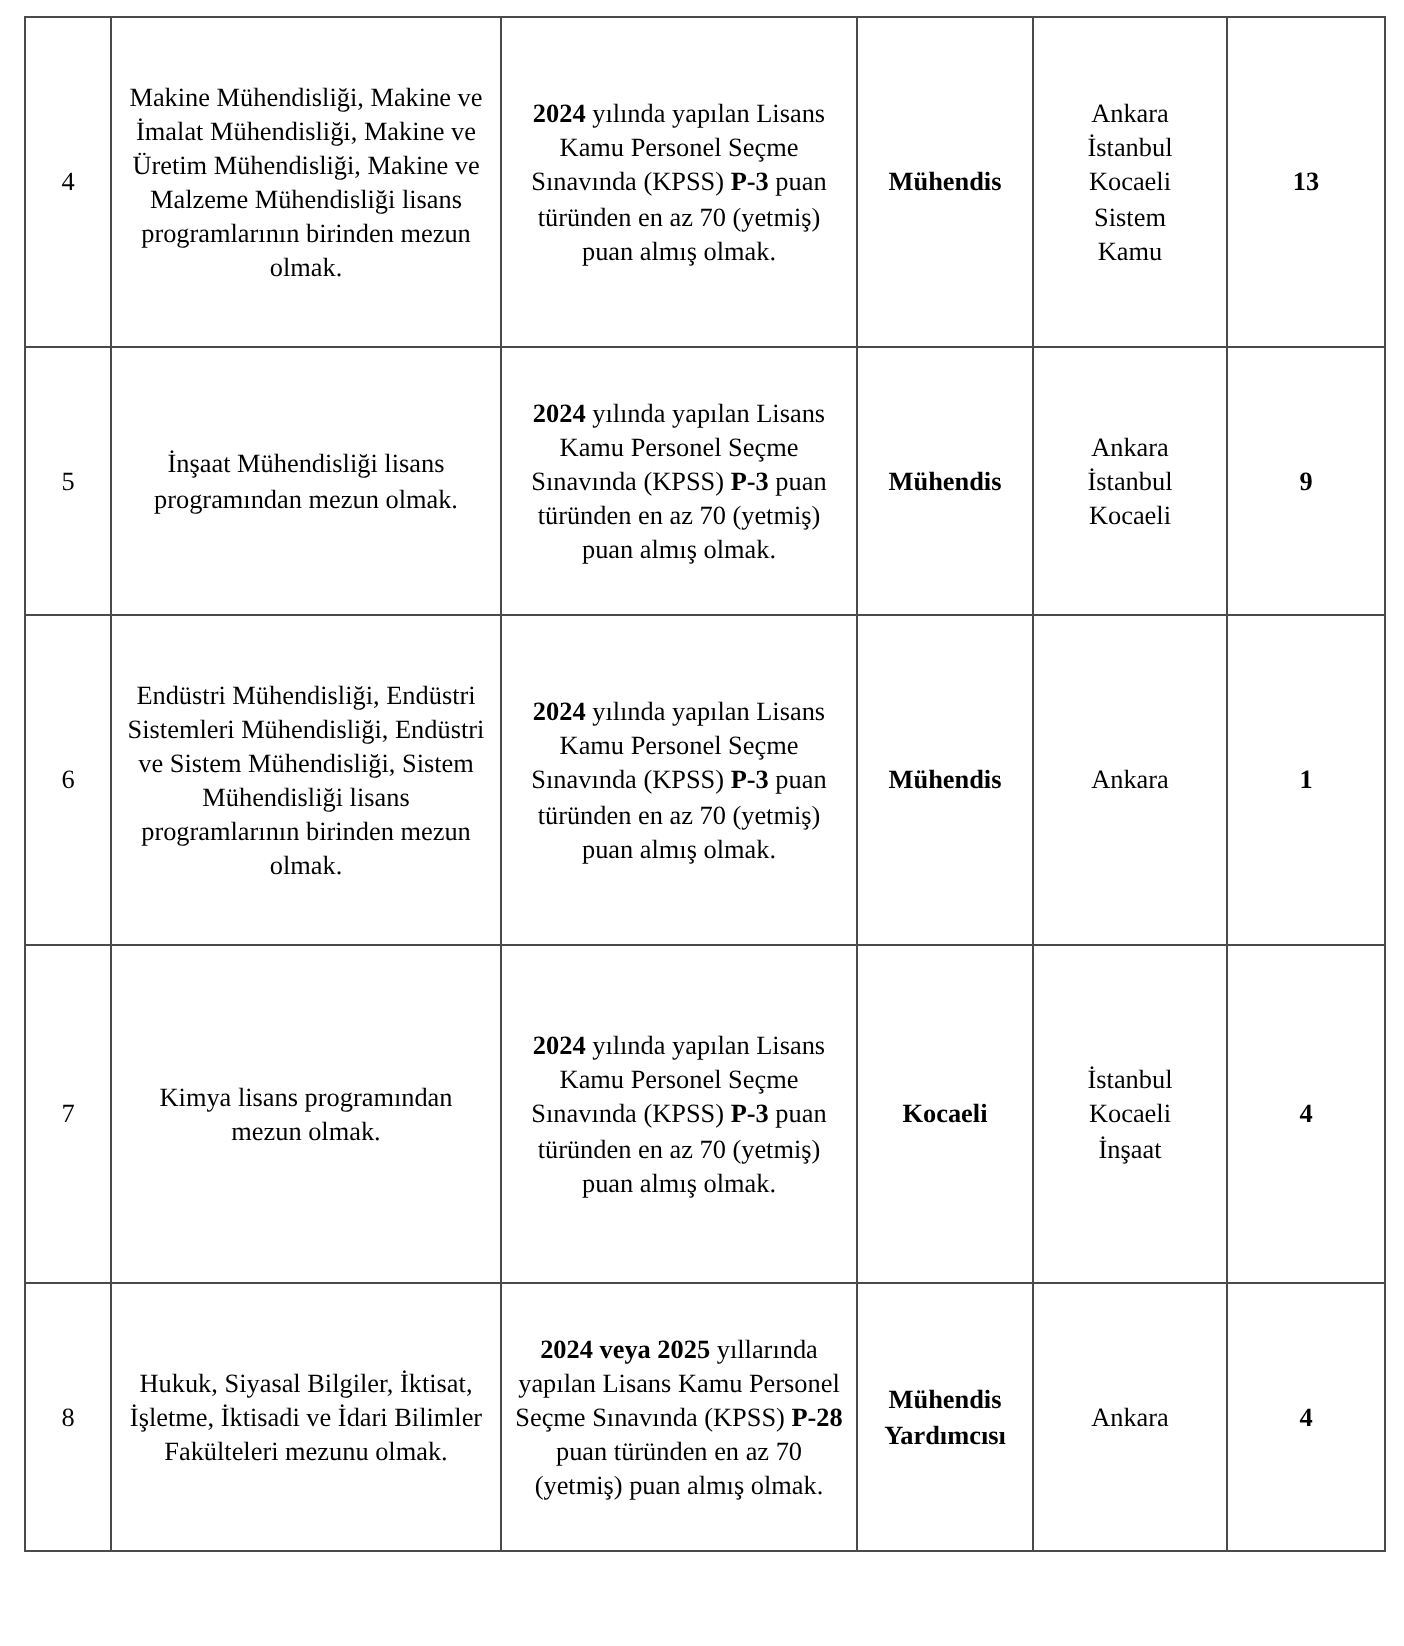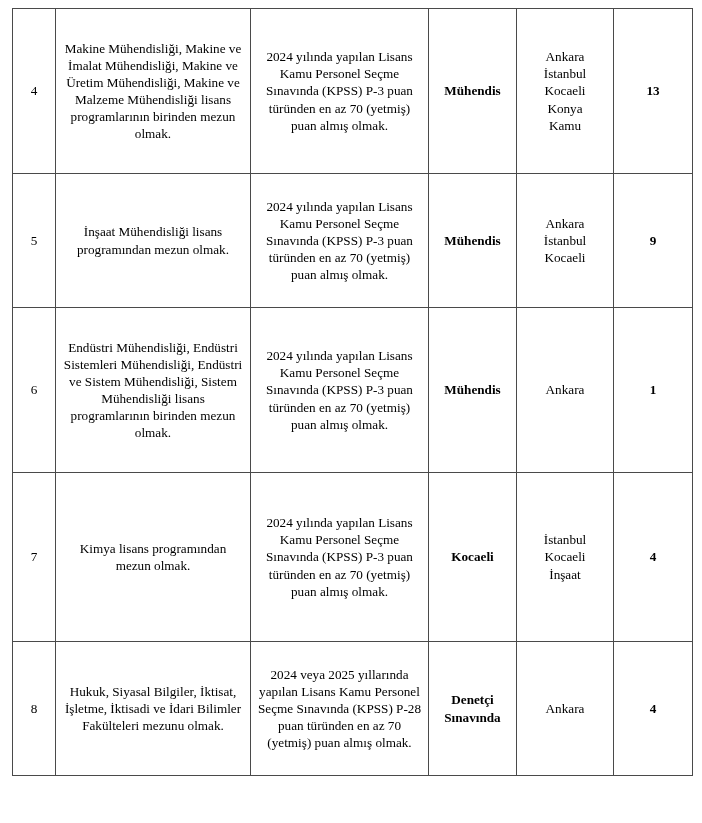--- a/index.html
+++ b/index.html
@@ -61,21 +61,21 @@
     font-weight: bold;
   }
   td.cell-city {
     line-height: 1.95;
     margin-left: 48px;
   }
   td.cell-count {
     font-size: 13.5px;
     font-weight: bold;
   }
-  .b { font-weight: normal; }
+  .b { font-weight: bold; }
 
   
   tr.r-4 { height: 165px; }
   tr.r-5 { height: 134px; }
   tr.r-6 { height: 165px; }
   tr.r-7 { height: 169px; }
   tr.r-8 { height: 134px; }
 
   .city-line { display: block; }
 </style>
@@ -96,21 +96,21 @@
 
       <tr class="r-4">
         <td class="cell-no">4</td>
         <td class="cell-qual">Makine Mühendisliği, Makine ve İmalat Mühendisliği, Makine ve Üretim Mühendisliği, Makine ve Malzeme Mühendisliği lisans programlarının birinden mezun olmak.</td>
         <td class="cell-exam"><span class="b">2024</span><span> yılında yapılan Lisans Kamu Personel Seçme Sınavında (KPSS) </span><span class="b">P-3</span><span> puan türünden en az 70 (yetmiş) puan almış olmak.</span></td>
         <td class="cell-title">Mühendis</td>
         <td class="cell-city">
           <span class="city-line">Ankara</span>
           <span class="city-line">İstanbul</span>
           <span class="city-line">Kocaeli</span>
-          <span class="city-line">Konya</span>
+          <span class="city-line">Sistem</span>
           <span class="city-line">Kamu</span>
         </td>
         <td class="cell-count">13</td>
       </tr>
 
       <tr class="r-5">
         <td class="cell-no">5</td>
         <td class="cell-qual">İnşaat Mühendisliği lisans programından mezun olmak.</td>
         <td class="cell-exam"><span class="b">2024</span><span> yılında yapılan Lisans Kamu Personel Seçme Sınavında (KPSS) </span><span class="b">P-3</span><span> puan türünden en az 70 (yetmiş) puan almış olmak.</span></td>
         <td class="cell-title">Mühendis</td>
@@ -143,21 +143,21 @@
           <span class="city-line">Kocaeli</span>
           <span class="city-line">İnşaat</span>
         </td>
         <td class="cell-count">4</td>
       </tr>
 
       <tr class="r-8">
         <td class="cell-no">8</td>
         <td class="cell-qual">Hukuk, Siyasal Bilgiler, İktisat, İşletme, İktisadi ve İdari Bilimler Fakülteleri mezunu olmak.</td>
         <td class="cell-exam"><span class="b">2024 veya 2025</span><span> yıllarında yapılan Lisans Kamu Personel Seçme Sınavında (KPSS) </span><span class="b">P-28</span><span> puan türünden en az 70 (yetmiş) puan almış olmak.</span></td>
-        <td class="cell-title">Denetçi Sınavında</td>
+        <td class="cell-title">Mühendis Yardımcısı</td>
         <td class="cell-city">
           <span class="city-line">Ankara</span>
         </td>
         <td class="cell-count">4</td>
       </tr>
 
     </tbody>
   </table>
 </div>
 

